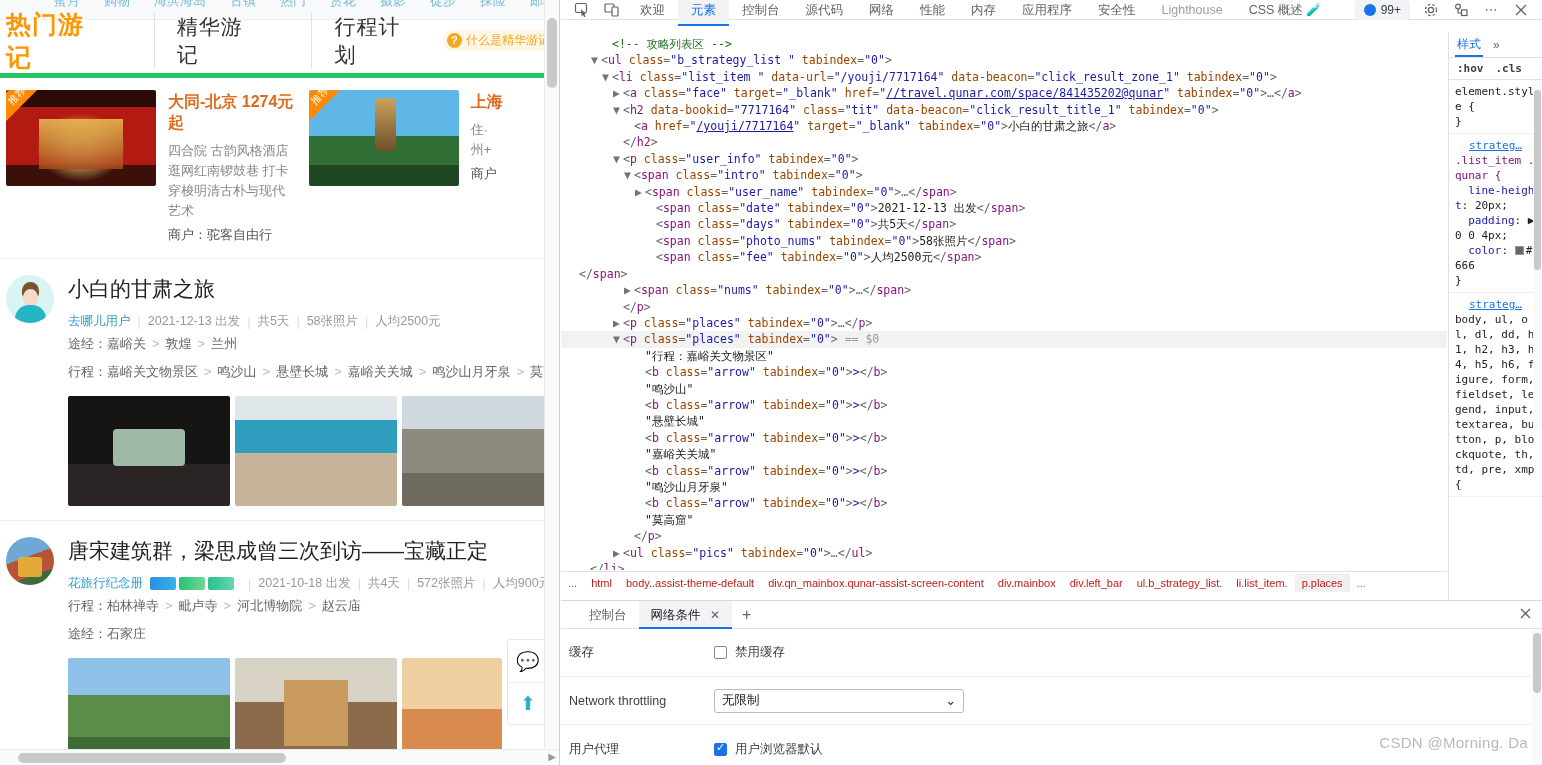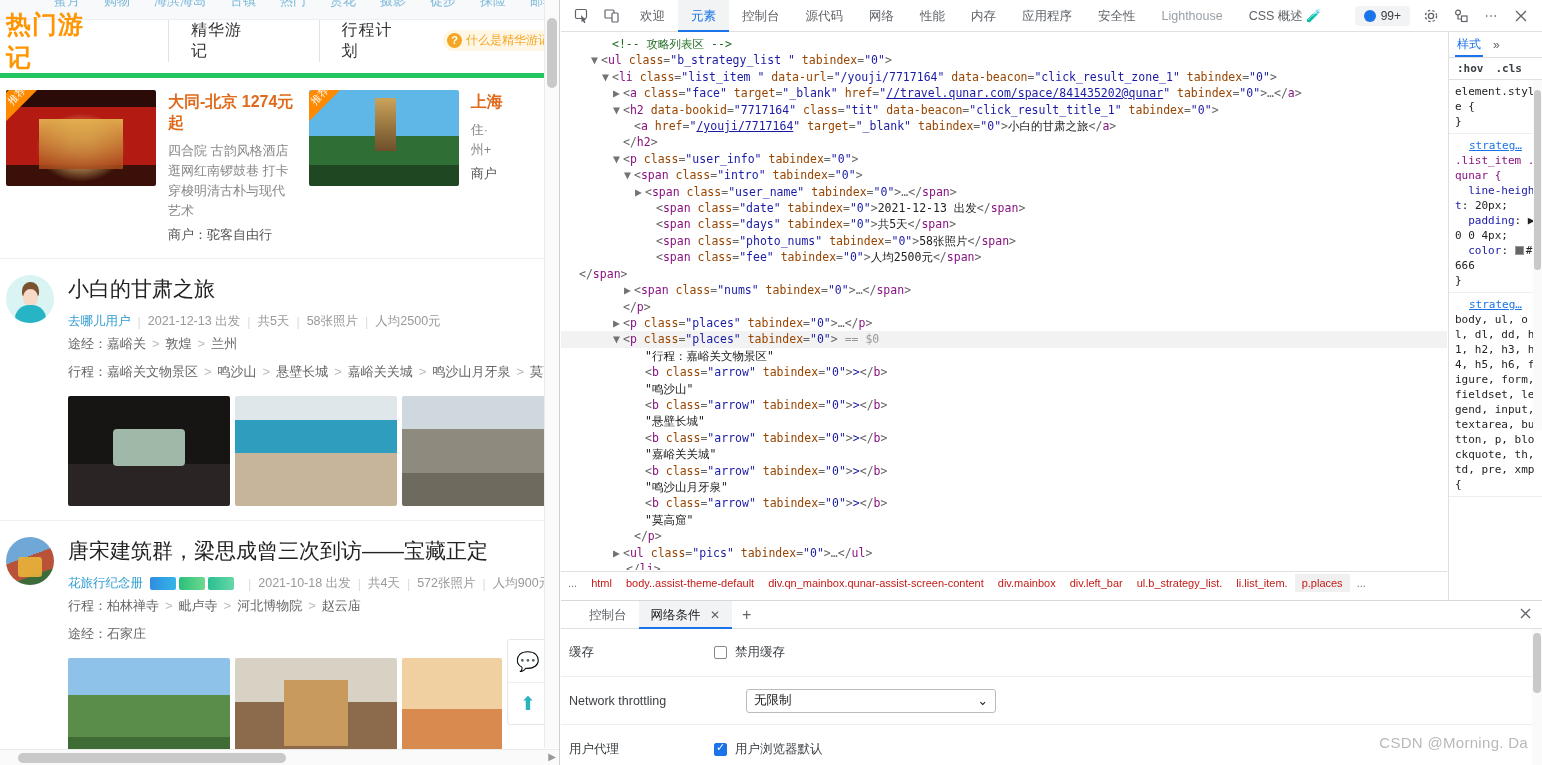--- a/index.html
+++ b/index.html
@@ -29,21 +29,21 @@
   }
   .tabs-row{
     height:58px; display:flex; align-items:center; gap:0;
     padding:0 0 12px 6px; border-bottom:5px solid #22c55e; background:#fff;
   }
   .tab-main{
     font-size:25px; color:#ff9500; font-weight:bold; padding:0 22px 0 0;
     letter-spacing:1px;
   }
   .tab-sec{
-    font-size:16px; color:#333; padding:0 22px; border-left:1px solid #e2e2e2;
+    font-size:21px; color:#333; padding:0 22px; border-left:1px solid #e2e2e2;
     letter-spacing:1px;
     margin-left:40px;
   }
   .badge-q{
     display:inline-flex; align-items:center; gap:4px; margin-left:14px;
     background:#fff7e6; border-radius:10px; padding:2px 9px 2px 4px;
     font-size:12px; color:#f5a623; white-space:nowrap;
   }
   .q-circle{
     width:15px; height:15px; border-radius:50%; background:#f5a623;
@@ -165,21 +165,21 @@
     background:#c9c9c9; border-radius:5px;
   }
   .pg-hscroll .arr{ position:absolute; right:4px; top:1px; color:#999; font-size:10px; }
 
   
   .devtools{
     position:absolute; left:561px; top:0; width:981px; height:765px;
     background:#fff; font-family:"Liberation Sans", sans-serif;
   }
   .dt-toolbar{
-    height:32px; display:flex; align-items:center; gap:0;
+    height:20px; display:flex; align-items:center; gap:0;
     border-bottom:1px solid #e0e0e0; background:#fff; padding:1px 6px;
   }
   .dt-icon-btn{
     width:30px; height:26px; display:flex; align-items:center; justify-content:center;
     color:#5f6368;
   }
   .dt-tab{
     padding:0 13px; height:32px; line-height:32px; font-size:12.5px; color:#5f6368;
     white-space:nowrap;
   }
@@ -271,21 +271,21 @@
   .nc-label{ width:145px; flex:0 0 145px; color:#3c4043; }
   .nc-check{ display:flex; align-items:center; gap:8px; }
   .cbox{ width:13px; height:13px; border:1px solid #888; border-radius:2px;
     display:inline-block; background:#fff; }
   .cbox.on{ background:#1a73e8; border-color:#1a73e8; position:relative; }
   .cbox.on::after{ content:"✓"; position:absolute; left:1px; top:-3px; color:#fff;
     font-size:11px; }
   .nc-select{
     width:250px; height:24px; border:1px solid #bbb; border-radius:3px; background:#fff;
     display:flex; align-items:center; justify-content:space-between; padding:0 7px;
-    font-size:12.5px; color:#202124;margin-left:32px;
+    font-size:12.5px; color:#202124;
   }
   .dw-scroll{ position:absolute; right:0; top:28px; width:10px; height:137px;
     background:#fafafa; }
   .dw-scroll .thumb{ position:absolute; top:4px; left:1px; width:8px; height:60px;
     background:#c9c9c9; border-radius:4px; }
 
   .watermark{
     position:absolute; right:14px; bottom:14px; font-size:15px; color:#b9b9b9;
     letter-spacing:.3px;
   }
@@ -517,21 +517,21 @@
           <div class="dom-line" style="padding-left: 74px;"><span class="caret"></span><span class="pn">&lt;</span><span class="tw">b</span><span class="at"> class</span><span class="pn">=</span><span class="av">"arrow"</span><span class="at"> tabindex</span><span class="pn">=</span><span class="av">"0"</span><span class="pn">&gt;</span><span class="av">&gt;</span><span class="pn">&lt;/</span><span class="tw">b</span><span class="pn">&gt;</span></div>
           <div class="dom-line" style="padding-left: 74px;"><span class="caret"></span><span class="tx">"悬壁长城"</span></div>
           <div class="dom-line" style="padding-left: 74px;"><span class="caret"></span><span class="pn">&lt;</span><span class="tw">b</span><span class="at"> class</span><span class="pn">=</span><span class="av">"arrow"</span><span class="at"> tabindex</span><span class="pn">=</span><span class="av">"0"</span><span class="pn">&gt;</span><span class="av">&gt;</span><span class="pn">&lt;/</span><span class="tw">b</span><span class="pn">&gt;</span></div>
           <div class="dom-line" style="padding-left: 74px;"><span class="caret"></span><span class="tx">"嘉峪关关城"</span></div>
           <div class="dom-line" style="padding-left: 74px;"><span class="caret"></span><span class="pn">&lt;</span><span class="tw">b</span><span class="at"> class</span><span class="pn">=</span><span class="av">"arrow"</span><span class="at"> tabindex</span><span class="pn">=</span><span class="av">"0"</span><span class="pn">&gt;</span><span class="av">&gt;</span><span class="pn">&lt;/</span><span class="tw">b</span><span class="pn">&gt;</span></div>
           <div class="dom-line" style="padding-left: 74px;"><span class="caret"></span><span class="tx">"鸣沙山月牙泉"</span></div>
           <div class="dom-line" style="padding-left: 74px;"><span class="caret"></span><span class="pn">&lt;</span><span class="tw">b</span><span class="at"> class</span><span class="pn">=</span><span class="av">"arrow"</span><span class="at"> tabindex</span><span class="pn">=</span><span class="av">"0"</span><span class="pn">&gt;</span><span class="av">&gt;</span><span class="pn">&lt;/</span><span class="tw">b</span><span class="pn">&gt;</span></div>
           <div class="dom-line" style="padding-left: 74px;"><span class="caret"></span><span class="tx">"莫高窟"</span></div>
           <div class="dom-line" style="padding-left: 63px;"><span class="caret"></span><span class="pn">&lt;/</span><span class="tw">p</span><span class="pn">&gt;</span></div>
           <div class="dom-line" style="padding-left: 52px;"><span class="caret">▶</span><span class="pn">&lt;</span><span class="tw">ul</span><span class="at"> class</span><span class="pn">=</span><span class="av">"pics"</span><span class="at"> tabindex</span><span class="pn">=</span><span class="av">"0"</span><span class="pn">&gt;</span><span class="pn">…</span><span class="pn">&lt;/</span><span class="tw">ul</span><span class="pn">&gt;</span></div>
-          <div class="dom-line" style="padding-left: 55px;"><span class="caret"></span><span class="pn">&lt;/</span><span class="tw">li</span><span class="pn">&gt;</span></div>
+          <div class="dom-line" style="padding-left: 19px;"><span class="caret"></span><span class="pn">&lt;/</span><span class="tw">li</span><span class="pn">&gt;</span></div>
         </div>
       <div class="dom-vscroll">
         <div class="thumb"></div>
       </div>
 
       <div class="crumbs" id="crumbs">
           <span class="crumb dots">...</span>
           <span class="crumb">html</span>
           <span class="crumb">body..assist-theme-default</span>
           <span class="crumb">div.qn_mainbox.qunar-assist-screen-content</span>

